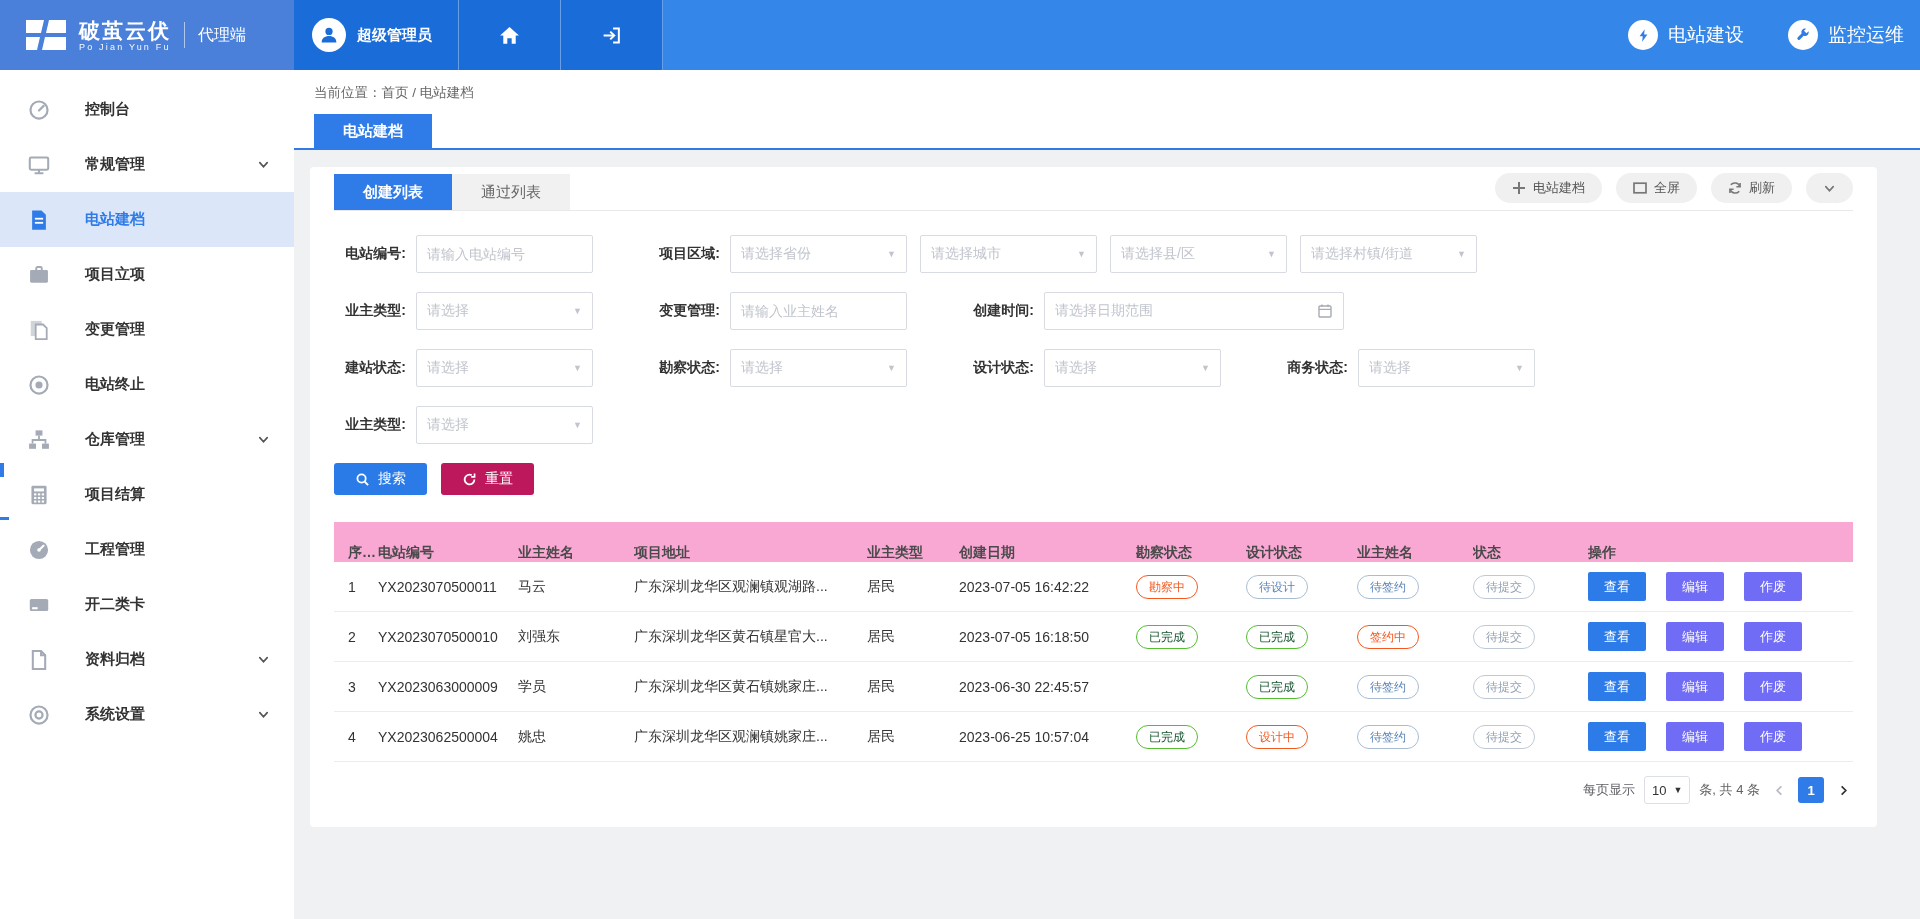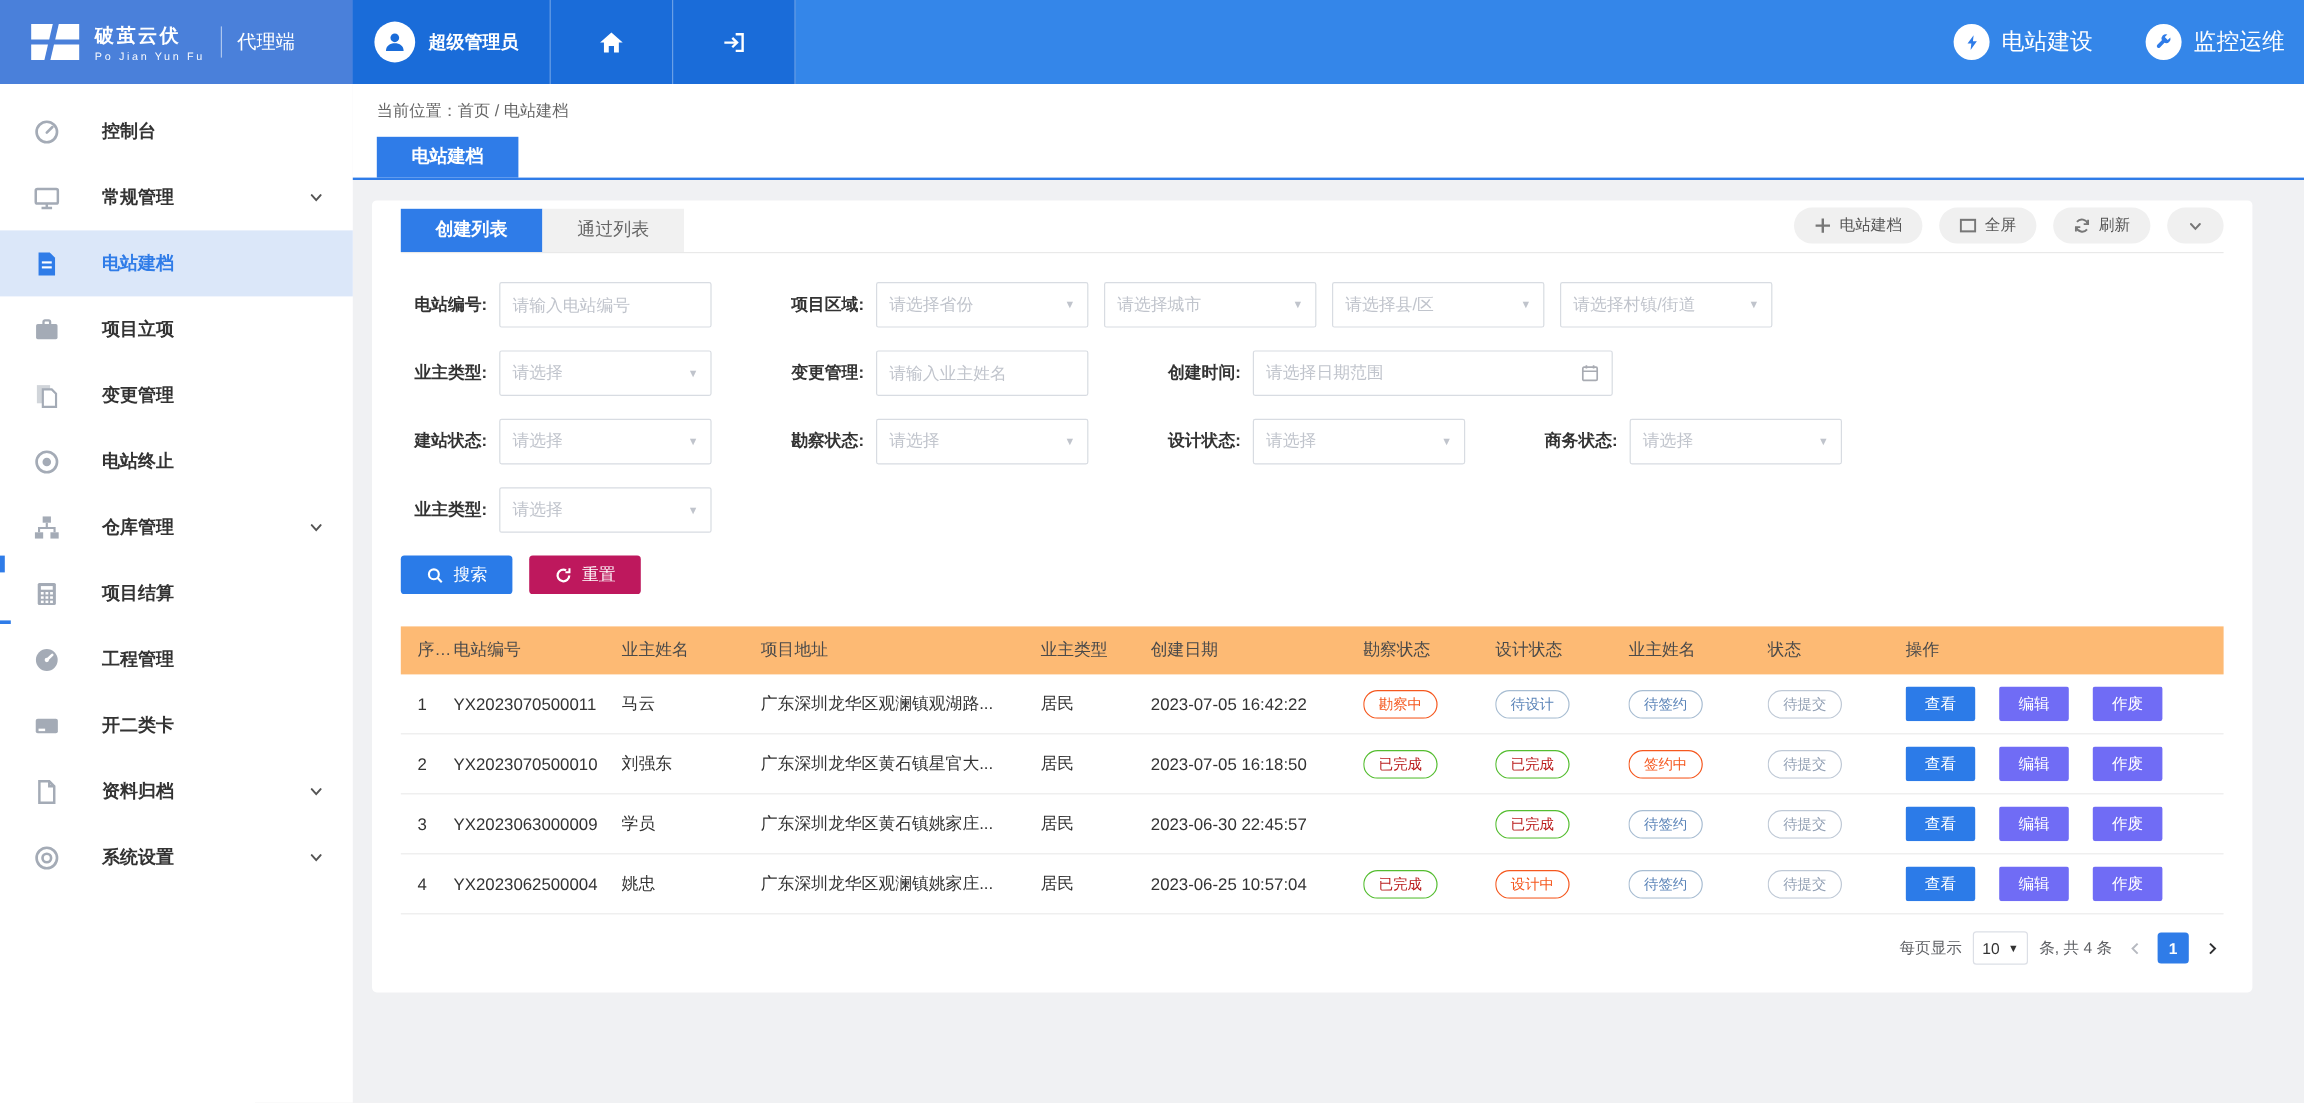--- a/index.html
+++ b/index.html
@@ -2,21 +2,21 @@
 <html><head>
 <meta charset="utf-8">
 <style>
   html,body{margin:0;padding:0;width:1920px;height:919px;overflow:hidden;
     font-family:"Liberation Sans","DejaVu Sans",sans-serif;background:#f0f1f3;}
   .icon{display:inline-flex;align-items:center;justify-content:center;line-height:0;}
   
   .topbar{height:70px;background:#3486e9;color:#fff;display:flex;align-items:stretch;}
   .tb-logo{width:294px;background:#4a80da;display:flex;align-items:center;padding-left:24px;box-sizing:border-box;flex-shrink:0;}
   .logo-text{margin-left:11px;}
-  .logo-cn{font-size:16px;font-weight:700;letter-spacing:2px;line-height:23px;}
+  .logo-cn{font-size:21px;font-weight:700;letter-spacing:2px;line-height:23px;}
   .logo-en{font-size:9px;letter-spacing:2.2px;opacity:.95;}
   .logo-sep{width:1px;height:26px;background:rgba(255,255,255,.55);margin:0 13px;}
   .tb-agent{font-size:16px;}
   .tb-dark{background:#1a6cd9;display:flex;align-items:stretch;flex-shrink:0;}
   .tb-user{display:flex;align-items:center;gap:11px;padding:0 26px 0 18px;border-right:1px solid rgba(255,255,255,.35);}
   .tb-avatar{width:34px;height:34px;border-radius:50%;background:#fff;color:#1a6cd9;display:flex;align-items:center;justify-content:center;}
   .tb-user-name{font-size:15px;font-weight:700;}
   .tb-sq{width:101px;display:flex;align-items:center;justify-content:center;border-right:1px solid rgba(255,255,255,.35);cursor:pointer;}
   .tb-right{margin-left:auto;display:flex;align-items:center;gap:44px;padding-right:16px;}
   .tb-item{display:flex;align-items:center;gap:10px;font-size:19px;cursor:pointer;}
@@ -56,29 +56,29 @@
   .f-date{width:300px;}
   .caret{font-size:9px;color:#c0c4cc;}
   .f-field .icon{color:#a8abb2;}
   
   .action-row{display:flex;gap:14px;margin-top:4px;}
   .btn{height:32px;padding:0 21px;border:none;border-radius:3px;font-size:14px;color:#fff;display:flex;align-items:center;gap:8px;cursor:pointer;font-family:inherit;}
   .btn-search{background:#2a7be8;}
   .btn-reset{background:#be185d;}
   
   .table{margin-top:27px;}
-  .t-head{display:flex;align-items:center;height:40px;background:#fdba74;font-size:14px;color:#4a4a4a;}
+  .t-head{display:flex;align-items:flex-end;height:40px;background:#f9a8d4;font-size:14px;color:#4a4a4a;font-weight:bold;}
   .t-row{display:flex;align-items:center;height:49px;border-bottom:1px solid #ececec;font-size:14px;color:#333;}
   .tc{flex-shrink:0;box-sizing:border-box;white-space:nowrap;overflow:hidden;text-overflow:ellipsis;padding-right:6px;}
   .c1{width:44px;padding-left:14px;}.c2{width:140px;}.c3{width:116px;}.c4{width:233px;}
   .c5{width:92px;}.c6{width:177px;}.c7{width:110px;}.c8{width:111px;}
   .c9{width:116px;}.c10{width:115px;}.c11{flex:1;display:flex;align-items:center;}
   .badge{display:inline-block;height:22px;line-height:22px;padding:0 12px;border-radius:12px;font-size:12px;border:1px solid;}
   .b-orange{color:#f5581f;border-color:#f5581f;}
-  .b-green{color:#b91c1c;border-color:#54bd30;}
+  .b-green{color:#14532d;border-color:#54bd30;}
   .b-blue{color:#5b84b8;border-color:#a8bdd2;}
   .b-gray{color:#93a1b5;border-color:#bfc9d6;}
   .abtn{width:58px;height:29px;color:#fff;font-size:13px;border-radius:2px;display:flex;align-items:center;justify-content:center;margin-right:20px;cursor:pointer;}
   .a-view{background:#2c7be8;}
   .a-edit,.a-void{background:#706cf5;}
   
   .pagination{display:flex;justify-content:flex-end;align-items:center;margin-top:14px;font-size:13px;color:#606266;gap:9px;}
   .pp-select{border:1px solid #dcdfe6;border-radius:3px;height:26px;padding:0 7px;display:flex;align-items:center;gap:7px;color:#333;cursor:pointer;}
   .pg-btn{display:flex;align-items:center;justify-content:center;width:20px;height:26px;cursor:pointer;}
   .pg-prev{color:#b6b9c0;}

